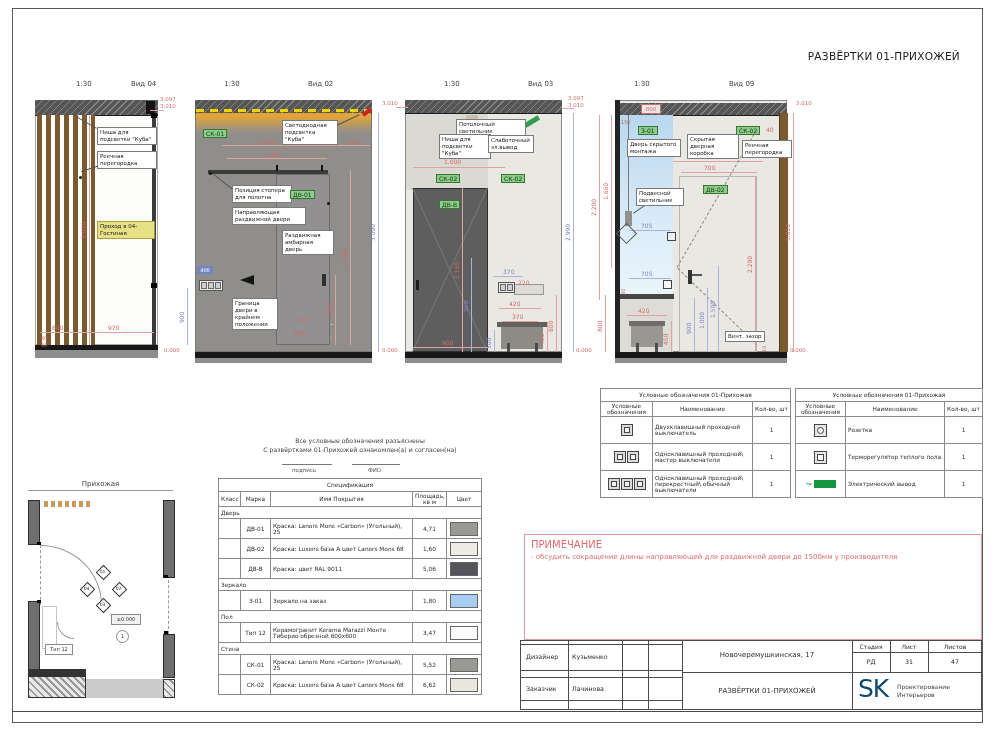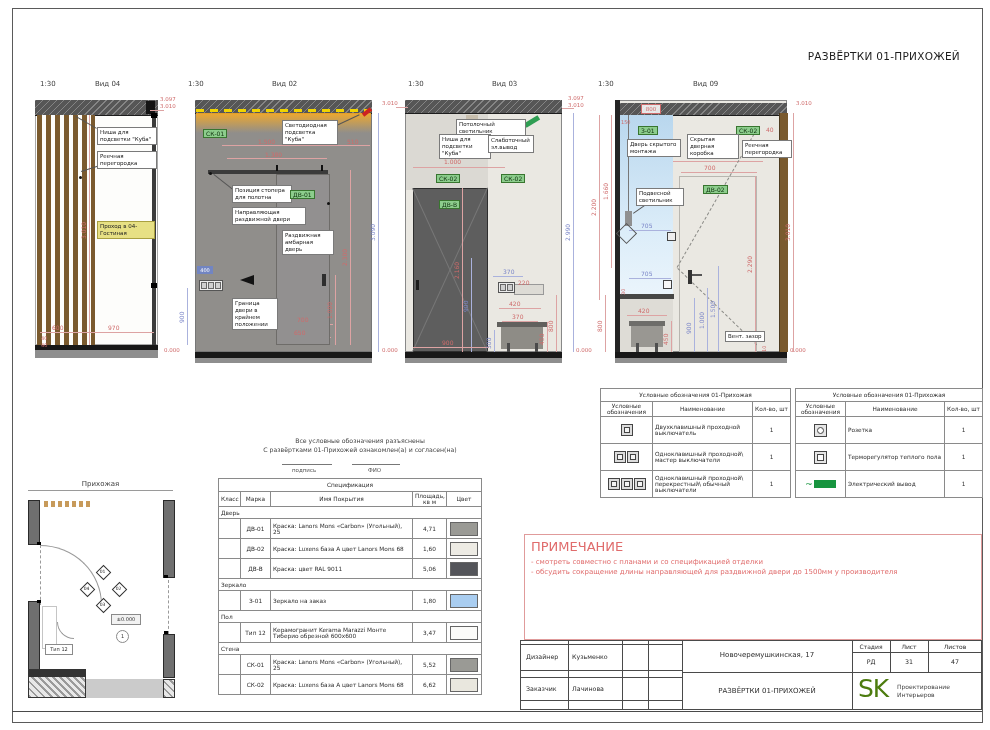--- a/index.html
+++ b/index.html
@@ -1,21 +1,21 @@
 <!DOCTYPE html>
 <html><head>
 <meta charset="utf-8">
 <style>
   html,body{margin:0;padding:0;background:#fff;}
   #sheet{position:relative;width:990px;height:730px;background:#fff;overflow:hidden;
          font-family:"DejaVu Sans",sans-serif;color:#333;}
   .abs{position:absolute;}
   .frame{position:absolute;left:12px;top:8px;width:969px;height:713px;border:1px solid #5a5a5a;}
   .pagetitle{position:absolute;top:50px;right:30px;font-size:10.5px;color:#1c1c1c;letter-spacing:.3px;}
-  .viewtitle{position:absolute;font-size:7px;color:#3d3d3d;white-space:nowrap;}
+  .viewtitle{position:absolute;font-size:7px;color:#3d3d3d;white-space:nowrap;margin-left:36px;}
   .wall{position:absolute;box-sizing:border-box;}
   .hatch{position:absolute;background:#565656;background-image:repeating-linear-gradient(135deg,rgba(255,255,255,.28) 0 1px,transparent 1px 5px);border-bottom:1px solid #1d1d1d;}
   .floor1{position:absolute;background:#181818;}
   .floor2{position:absolute;background:#8e8e8e;}
   .dim{position:absolute;font-size:6px;line-height:1;color:#cf6b6b;white-space:nowrap;z-index:9;}
   .dimb{color:#7b86c8;}
   .sm{font-size:5px;}
   .vdim{transform:rotate(-90deg);transform-origin:left top;}
   .dl{position:absolute;background:#dda3a3;z-index:4;}
   .dlb{position:absolute;background:#aab2dd;z-index:4;}
@@ -43,21 +43,21 @@
   .lg-switch i::after{content:"";position:absolute;inset:2px;border:1px solid #444;background:#f4f4f4;}
   .lg-socket{width:11px;height:11px;border:1px solid #444;background:#e6e6e6;position:relative;margin:0 auto;}
   .lg-socket::after{content:"";position:absolute;inset:2px;border:1px solid #444;border-radius:50%;background:#fff;}
   .lg-thermo{width:11px;height:11px;border:1px solid #444;background:#e6e6e6;position:relative;margin:0 auto;}
   .lg-thermo::after{content:"";position:absolute;inset:2px;border:1px solid #444;background:#fdfdfd;}
   .lg-electric{display:flex;align-items:center;gap:1px;justify-content:center;}
   .lg-electric .wave{color:#17953f;font-size:9px;line-height:1;}
   .lg-electric .bar{display:block;width:22px;height:8px;background:#17953f;}
   
   .notes{position:absolute;border:1px solid #e09b9b;color:#e06c6c;font-size:7px;line-height:1.5;padding:2px 6px;box-sizing:border-box;}
-  .notes .t{font-size:13px;margin-bottom:0;}
+  .notes .t{font-size:10px;margin-bottom:0;}
   .n-item{white-space:normal;}
   
   .tbl-line{position:absolute;background:#4a4a4a;z-index:3;}
   .tb-text{position:absolute;font-size:6.3px;color:#2b2b2b;white-space:nowrap;z-index:4;}
   .tb-center{text-align:center;}
   
   .pwall{position:absolute;background:#6f6f6f;border:1px solid #2a2a2a;box-sizing:border-box;z-index:3;}
   .phatch{position:absolute;background:repeating-linear-gradient(45deg,#9a9a9a 0 2px,#e8e8e8 2px 5px);border:1px solid #333;box-sizing:border-box;z-index:3;}
   .pline{position:absolute;background:#9a9a9a;z-index:2;}
   .dashv{position:absolute;width:0;border-left:1px dashed #9a9a9a;z-index:2;}
@@ -509,21 +509,20 @@
           </td>
           <td class="lc2">Электрический вывод</td>
           <td class="lc3">1</td>
         </tr>
       </tbody>
   </table>
 
   <div class="notes" style="left:524px;top:534px;width:458px;height:106px;">
     <div class="t">ПРИМЕЧАНИЕ</div>
     <div>
-        <div class="n-item">- смотреть совместно с планами и со спецификацией отделки</div>
         <div class="n-item">- обсудить сокращение длины направляющей для раздвижной двери до 1500мм у производителя</div>
       </div>
   </div>
 
   <div class="abs" style="left:520px;top:640px;width:462px;height:70px;border:1px solid #4a4a4a;box-sizing:border-box;"></div>
   <div class="tbl-line" style="left:568px;top:640px;width:1px;height:70px;"></div>
   <div class="tbl-line" style="left:622px;top:640px;width:1px;height:70px;"></div>
   <div class="tbl-line" style="left:648px;top:640px;width:1px;height:70px;"></div>
   <div class="tbl-line" style="left:682px;top:640px;width:1px;height:70px;"></div>
   <div class="tbl-line" style="left:852px;top:640px;width:1px;height:70px;"></div>
@@ -540,19 +539,19 @@
   <div class="tb-text" style="left:526px;top:685px;">Заказчик</div>
   <div class="tb-text" style="left:572px;top:685px;">Лачинова</div>
   <div class="tb-text tb-center" style="left:682px;top:651px;width:170px;font-size:7px;">Новочеремушкинская, 17</div>
   <div class="tb-text tb-center" style="left:682px;top:687px;width:170px;font-size:7px;">РАЗВЁРТКИ 01-ПРИХОЖЕЙ</div>
   <div class="tb-text tb-center" style="left:852px;top:643px;width:38px;font-size:6px;">Стадия</div>
   <div class="tb-text tb-center" style="left:890px;top:643px;width:38px;font-size:6px;">Лист</div>
   <div class="tb-text tb-center" style="left:928px;top:643px;width:54px;font-size:6px;">Листов</div>
   <div class="tb-text tb-center" style="left:852px;top:658px;width:38px;">РД</div>
   <div class="tb-text tb-center" style="left:890px;top:658px;width:38px;">31</div>
   <div class="tb-text tb-center" style="left:928px;top:658px;width:54px;">47</div>
-  <div class="abs" style="left:858px;top:674px;font-size:25px;line-height:1.2;color:#4d7c0f;letter-spacing:-1px;">SK</div>
+  <div class="abs" style="left:858px;top:674px;font-size:25px;line-height:1.2;color:#0c4a6e;letter-spacing:-1px;">SK</div>
   <div class="abs" style="left:897px;top:683px;font-size:6px;line-height:1.35;color:#444;">
     <div>Проектирование</div>
     <div>Интерьеров</div>
   </div>
   <div class="abs" style="left:12px;top:711px;width:970px;height:1px;background:#4a4a4a;"></div>
 </div>
 
 </body></html>

